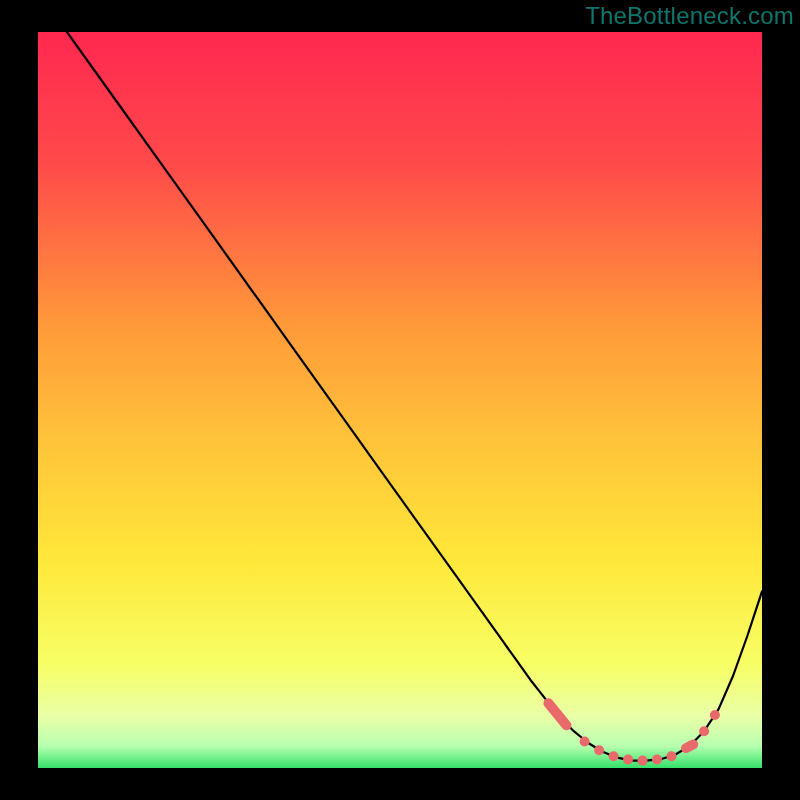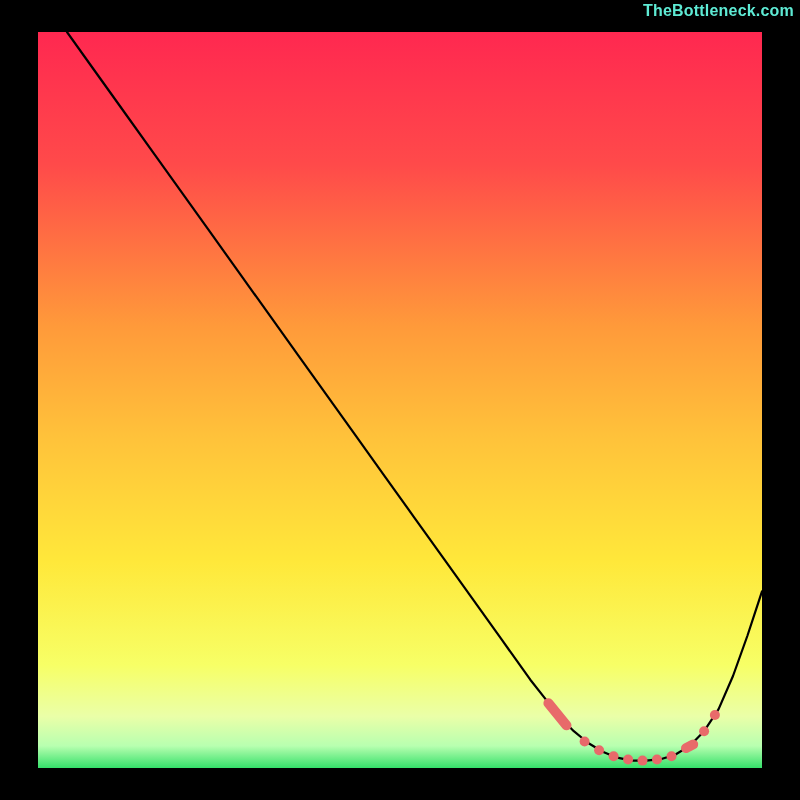--- a/index.html
+++ b/index.html
@@ -8,23 +8,23 @@
     position: relative;
     width: 800px;
     height: 800px;
     background: #000;
   }
   .watermark {
     position: absolute;
     top: 2px;
     right: 6px;
     font-family: Arial, Helvetica, sans-serif;
-    font-size: 16px;
-    font-weight: 700;
-    color: #5eead4;
+    font-size: 24px;
+    font-weight: 400;
+    color: #0f766e;
     letter-spacing: 0.2px;
   }
   .plot {
     position: absolute;
     left: 38px;
     top: 32px;
     width: 724px;
     height: 736px;
   }
   .plot svg { display: block; width: 100%; height: 100%; }

